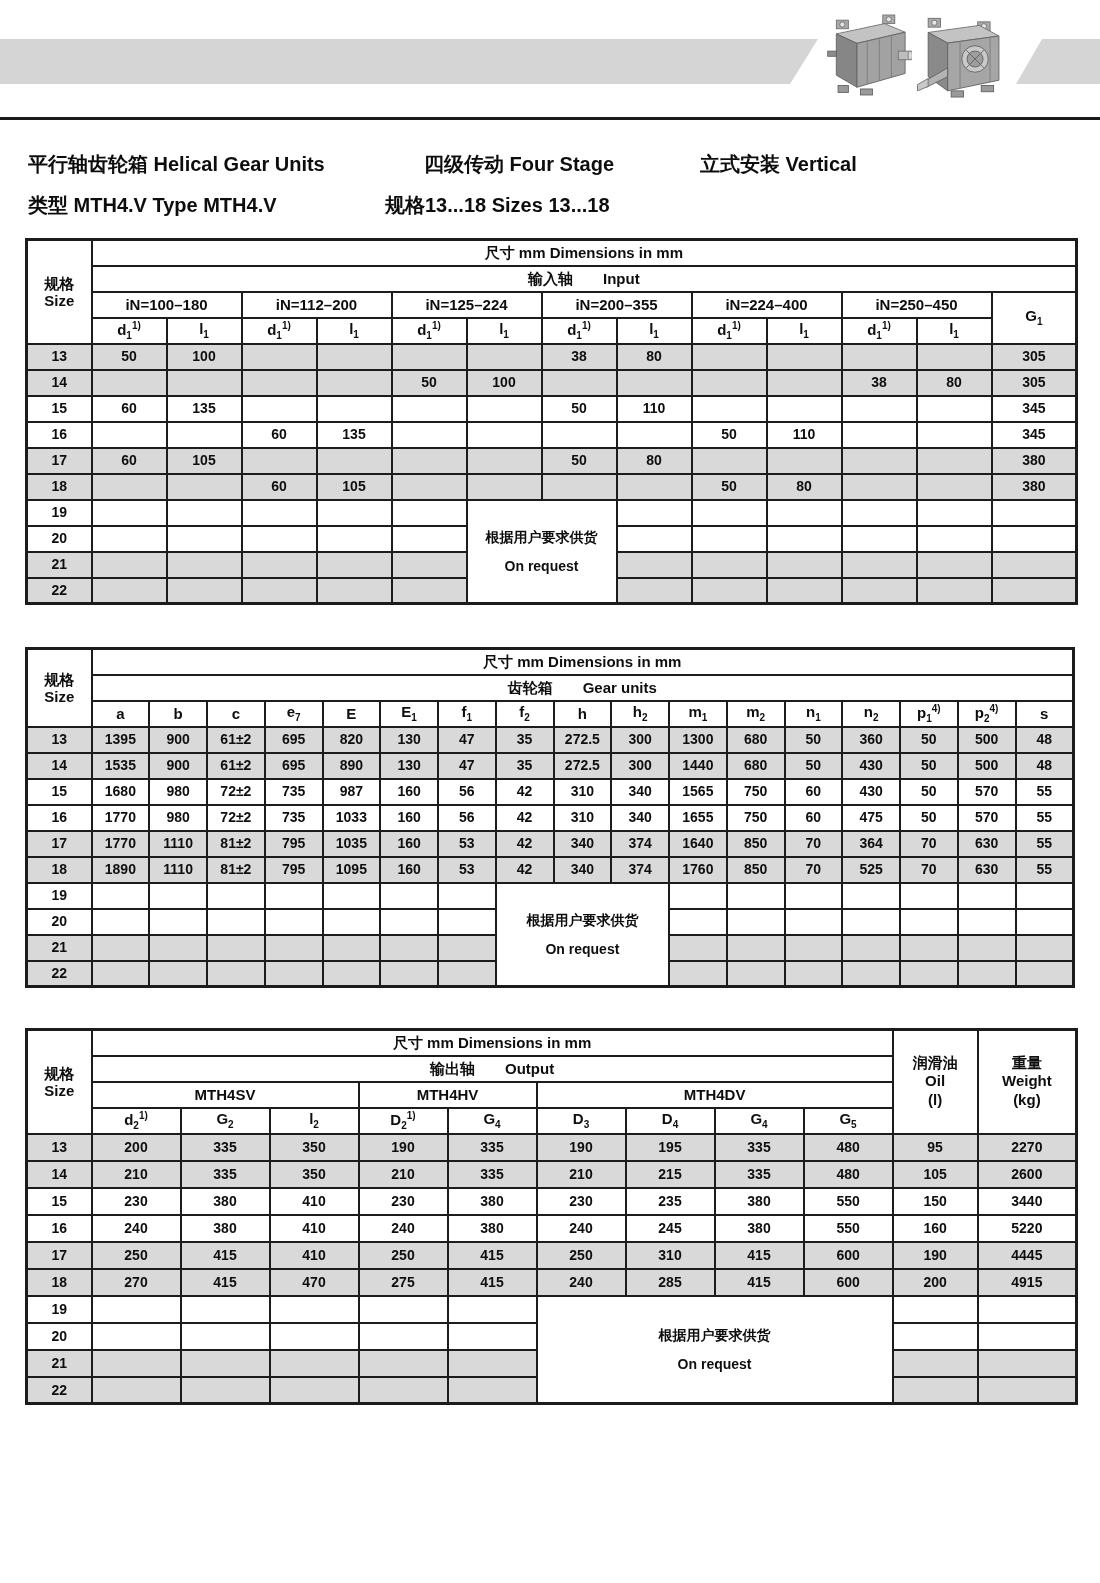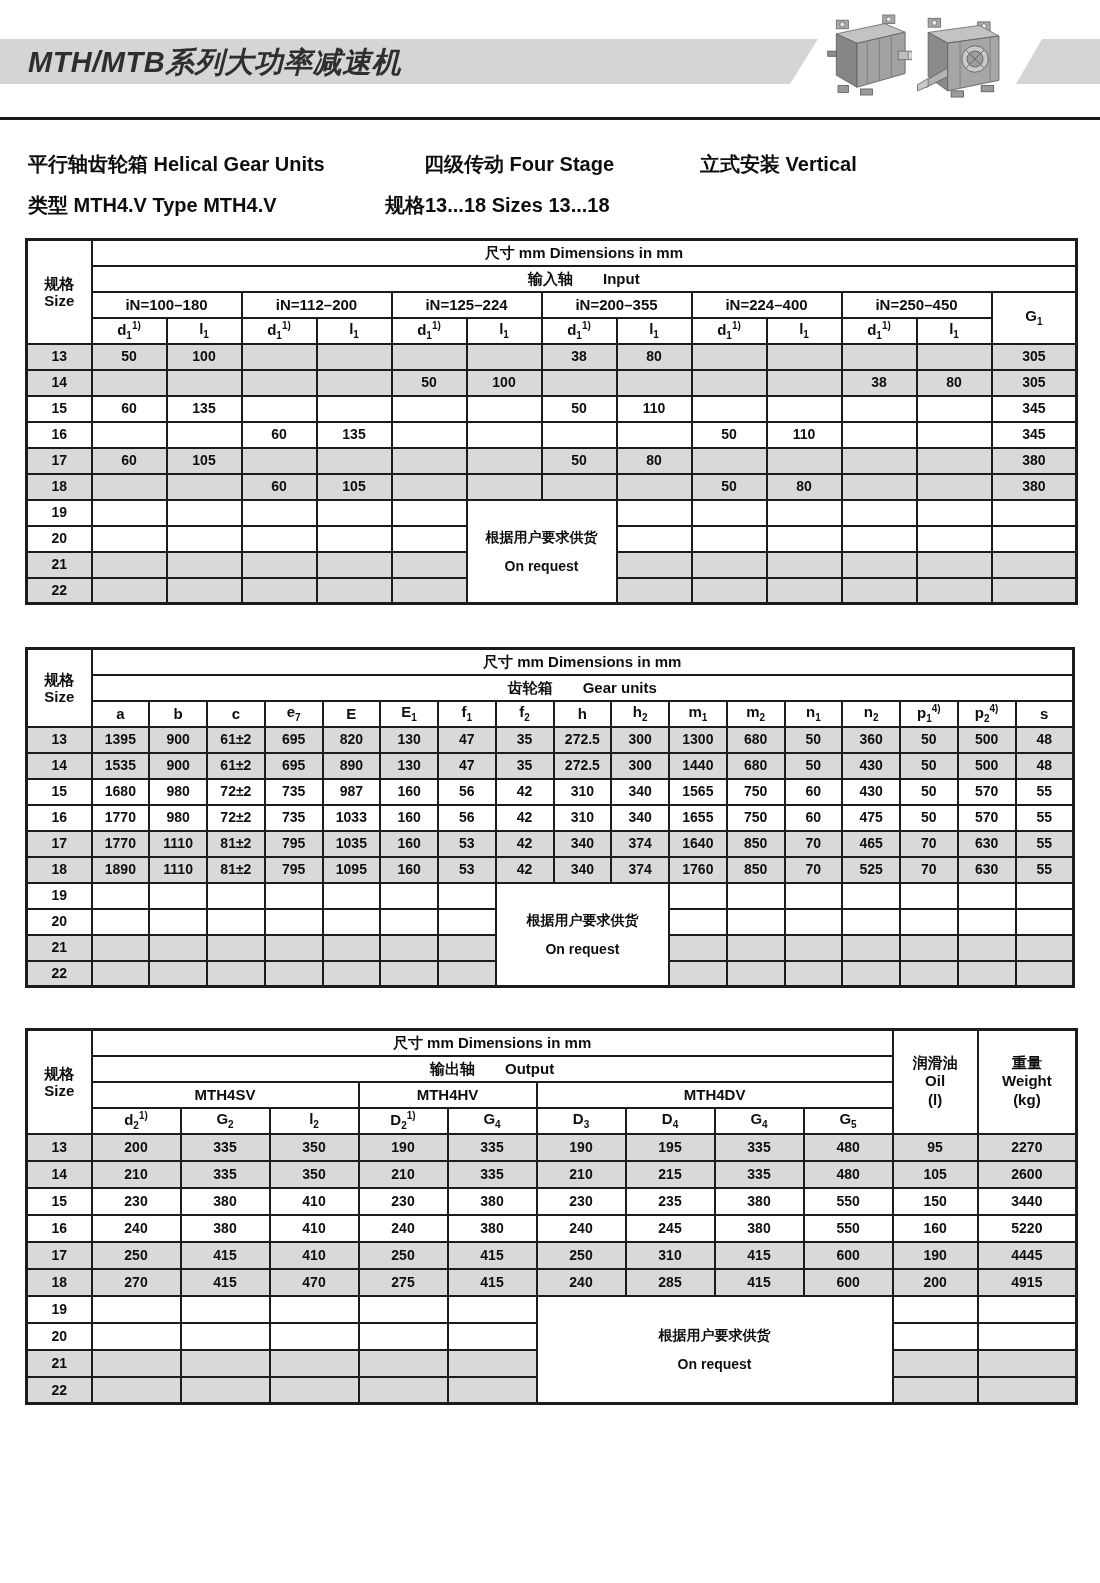--- a/index.html
+++ b/index.html
@@ -46,21 +46,20 @@
   sub{font-size:10px;} sup{font-size:10px;}
   th.oilhead div, th.wthead div{line-height:1.25;}
 </style>
 </head>
 <body>
 
 <div class="page">
 
   <div class="band band-left"></div>
   <div class="band band-right"></div>
-  <h1 class="title">MTH/MTB系列大功率减速机</h1>
 
   <svg class="gearbox gb1" viewBox="0 0 100 104">
     <rect x="12" y="8" width="14" height="10" fill="#a9a9a9" stroke="#6e6e6e"></rect>
     <circle cx="19" cy="13" r="3" fill="#e6e6e6" stroke="#6e6e6e"></circle>
     <rect x="66" y="2" width="14" height="10" fill="#a9a9a9" stroke="#6e6e6e"></rect>
     <circle cx="73" cy="7" r="3" fill="#e6e6e6" stroke="#6e6e6e"></circle>
     <polygon points="12,24 68,12 92,22 36,35" fill="#c3c3c3" stroke="#6e6e6e"></polygon>
     <polygon points="12,24 36,35 36,86 12,72" fill="#868686" stroke="#5f5f5f"></polygon>
     <polygon points="36,35 92,22 92,70 36,86" fill="#a2a2a2" stroke="#5f5f5f"></polygon>
     <line x1="48" y1="33" x2="48" y2="82" stroke="#7a7a7a"></line>
@@ -456,21 +455,21 @@
           <td>795</td>
           <td>1035</td>
           <td>160</td>
           <td>53</td>
           <td>42</td>
           <td>340</td>
           <td>374</td>
           <td>1640</td>
           <td>850</td>
           <td>70</td>
-          <td>465</td>
+          <td>364</td>
           <td>70</td>
           <td>630</td>
           <td>55</td>
         </tr>
         <tr class="shade">
           <td>18</td>
           <td>1890</td>
           <td>1110</td>
           <td>81±2</td>
           <td>795</td>

